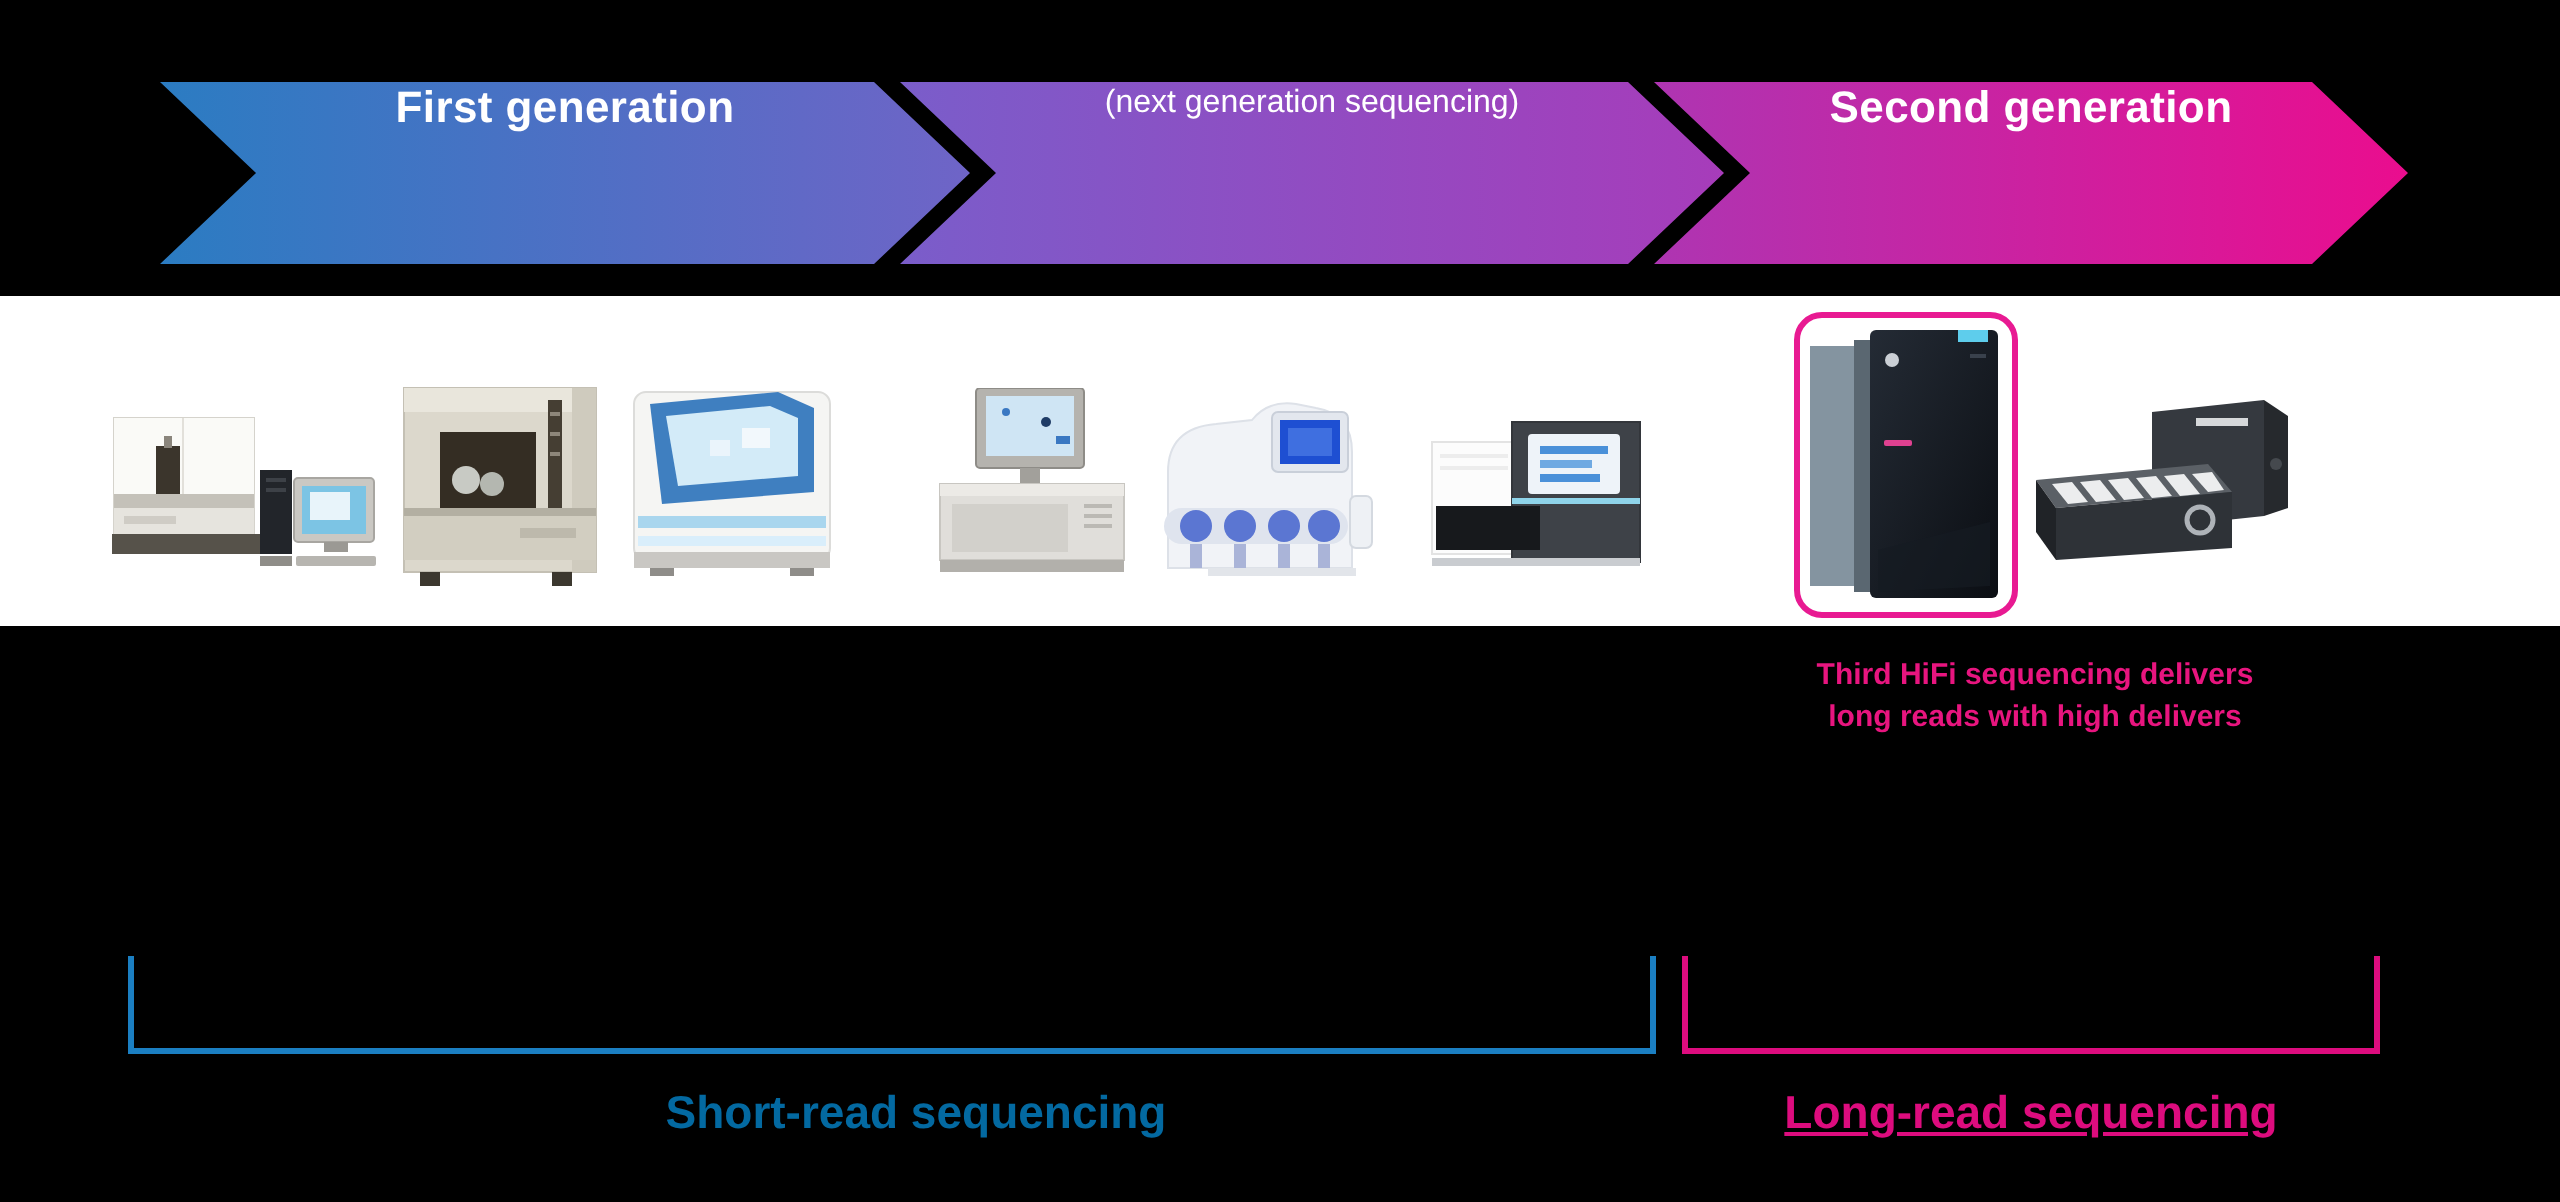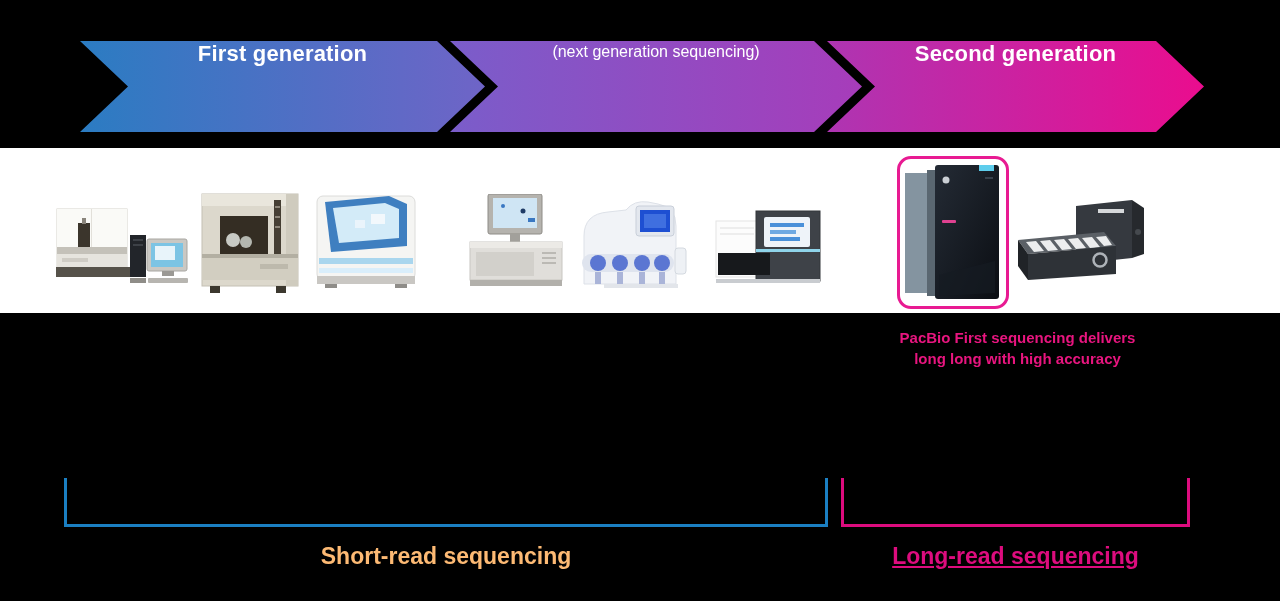--- a/index.html
+++ b/index.html
@@ -33,21 +33,21 @@
   .caption {
     position:absolute; left:870px; top:327px; width:295px;
     text-align:center; color:#e8157f; font-size:15px; font-weight:bold; line-height:21px;
   }
 
   
   .bracket { position:absolute; top:478px; height:49px; }
   #bracket-short { left:64px;  width:764px; border-left:3px solid #1b7fc2; border-right:3px solid #1b7fc2; border-bottom:3px solid #1b7fc2; }
   #bracket-long  { left:841px; width:349px; border-left:3px solid #dd0c7e; border-right:3px solid #dd0c7e; border-bottom:3px solid #dd0c7e; }
   .bracket-label { position:absolute; top:543px; text-align:center; font-size:23px; font-weight:bold; }
-  #label-short { left:64px;  width:764px; color:#fdba74; }
+  #label-short { left:76px;  width:764px; color:#0369a1; }
   #label-long  { left:841px; width:349px; color:#dd0c7e;text-decoration:underline; }
 </style>
 </head>
 <body>
 
 <div class="canvas">
 
   <div class="chevron" id="arrow-1">
     <span class="main">First generation</span>
   </div>
@@ -191,22 +191,22 @@
       <polygon points="84,41 94,40 100,49 92,50" fill="#ecedee"></polygon>
       <polygon points="16,58 104,50 104,78 16,84" fill="#2e3237"></polygon>
       <polygon points="6,44 16,58 16,84 6,70" fill="#202327"></polygon>
       <circle cx="88" cy="64" r="6.5" fill="none" stroke="#aeb3b8" stroke-width="2.5"></circle>
     </svg>
   </div>
 
   <div class="highlight-box"></div>
 
   <div class="caption">
-    <div>PacBio First sequencing delivers</div>
-    <div>long long with high accuracy</div>
+    <div>Third HiFi sequencing delivers</div>
+    <div>long reads with high delivers</div>
   </div>
 
   <div class="bracket" id="bracket-short"></div>
   <div class="bracket" id="bracket-long"></div>
 
   <div class="bracket-label" id="label-short">Short-read sequencing</div>
   <div class="bracket-label" id="label-long">Long-read sequencing</div>
 
 </div>
 

